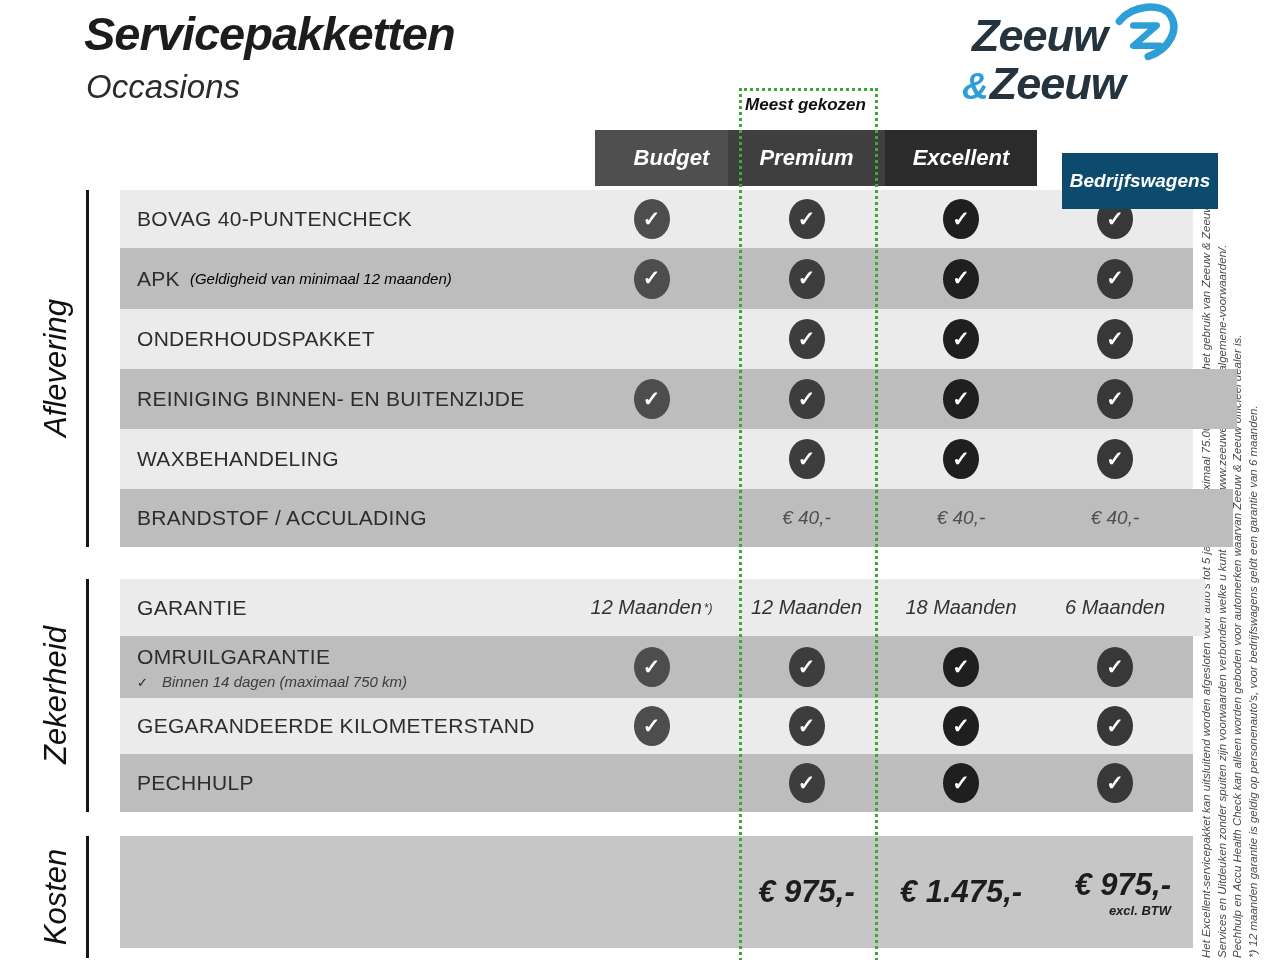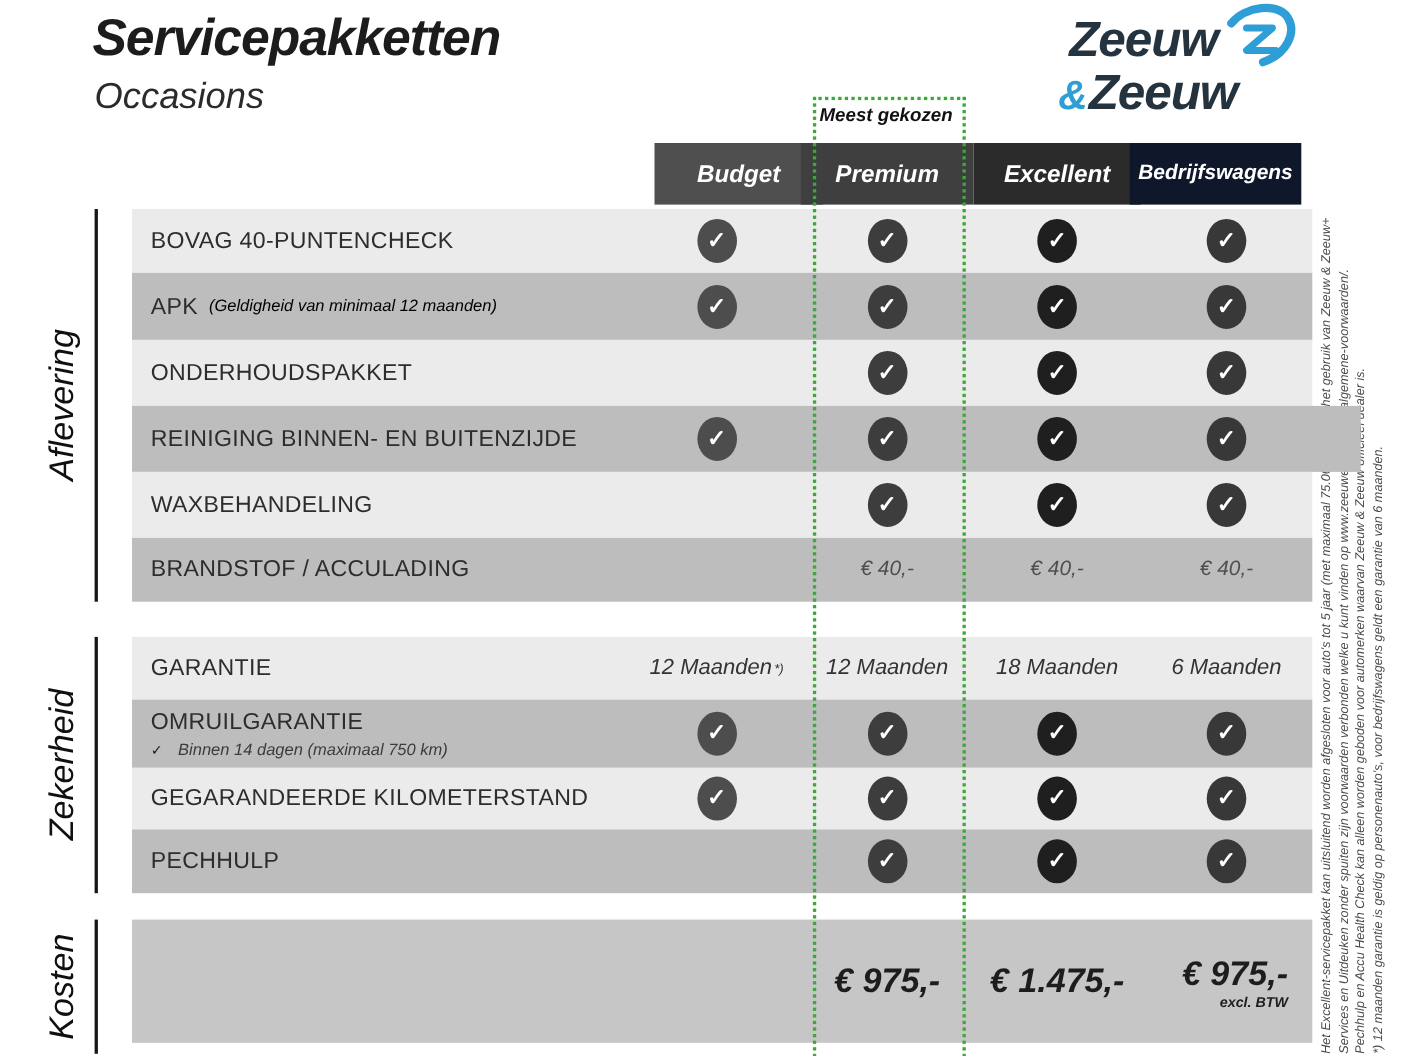--- a/index.html
+++ b/index.html
@@ -18,21 +18,21 @@
   .logo-bottom{position:absolute;left:962px;top:58px;font-size:45px;font-weight:bold;font-style:italic;
                color:#24333e;letter-spacing:-1px;}
   .amp{color:#2d9fd6;font-size:37px;margin-right:2px;}
 
   
   .colhdr{position:absolute;top:130px;height:56px;display:flex;align-items:center;justify-content:center;
           color:#fff;font-weight:bold;font-style:italic;font-size:22px;z-index:2;}
   .hdr-b{left:595px;width:153px;background:#4f4f4f;}
   .hdr-p{left:728px;width:157px;background:#3f3f3f;}
   .hdr-e{left:885px;width:152px;background:#2b2b2b;}
-  .hdr-w{left:1027px;width:156px;background:#0f172a;font-size:19px;}
+  .hdr-w{left:1062px;width:156px;background:#0c4a6e;font-size:19px;margin-top:23px;}
 
   
   .hl-box{position:absolute;left:739px;top:88px;width:133px;height:870px;
           border-left:3px dotted #3aaa35;border-right:3px dotted #3aaa35;border-top:3px dotted #3aaa35;
           z-index:6;pointer-events:none;}
   .hl-label{position:absolute;left:739px;top:95px;width:133px;text-align:center;
             font-weight:bold;font-style:italic;font-size:17px;color:#111;z-index:7;}
 
   
   .vline{position:absolute;left:86px;width:3px;background:#161616;}
@@ -43,22 +43,22 @@
             transform:rotate(-90deg);font-style:italic;font-size:31px;color:#101010;}
   .sl-1{left:-94px;top:348px;}
   .sl-2{left:-94px;top:675px;}
   .sl-3{left:-94px;top:877px;}
 
   
   .row{position:absolute;left:120px;width:1073px;z-index:1;}
   .light{background:#ebebeb;}
   .dark{background:#bdbdbd;}
   #r0{top:190px;height:58px;} #r1{top:248px;height:61px;} #r2{top:309px;height:60px;}
-  #r3{top:369px;height:60px;padding-left:44px;} #r4{top:429px;height:60px;} #r5{top:489px;height:58px;}
-  #r6{top:579px;height:57px;} #r7{top:636px;height:62px;} #r8{top:698px;height:56px;}
+  #r3{top:369px;height:60px;padding-left:44px;} #r4{top:429px;height:60px;} #r5{top:489px;height:58px;padding-left:40px;}
+  #r6{top:579px;height:57px;padding-left:12px;} #r7{top:636px;height:62px;} #r8{top:698px;height:56px;}
   #r9{top:754px;height:58px;}
 
   .rlabel{position:absolute;left:17px;top:0;height:100%;display:flex;align-items:center;}
   .rlabel.col2{flex-direction:column;align-items:flex-start;justify-content:center;}
   .lbl{font-size:21px;color:#2d2d2d;letter-spacing:.3px;}
   .lbl-note{font-size:15px;font-style:italic;color:#000000;margin-left:10px;}
   .sub-line{font-size:15px;font-style:italic;color:#3c3c3c;margin-top:4px;}
   .sub-check{font-style:normal;font-size:13px;margin-right:14px;color:#222;}
 
   .cell{position:absolute;top:0;height:100%;display:flex;align-items:center;justify-content:center;}

